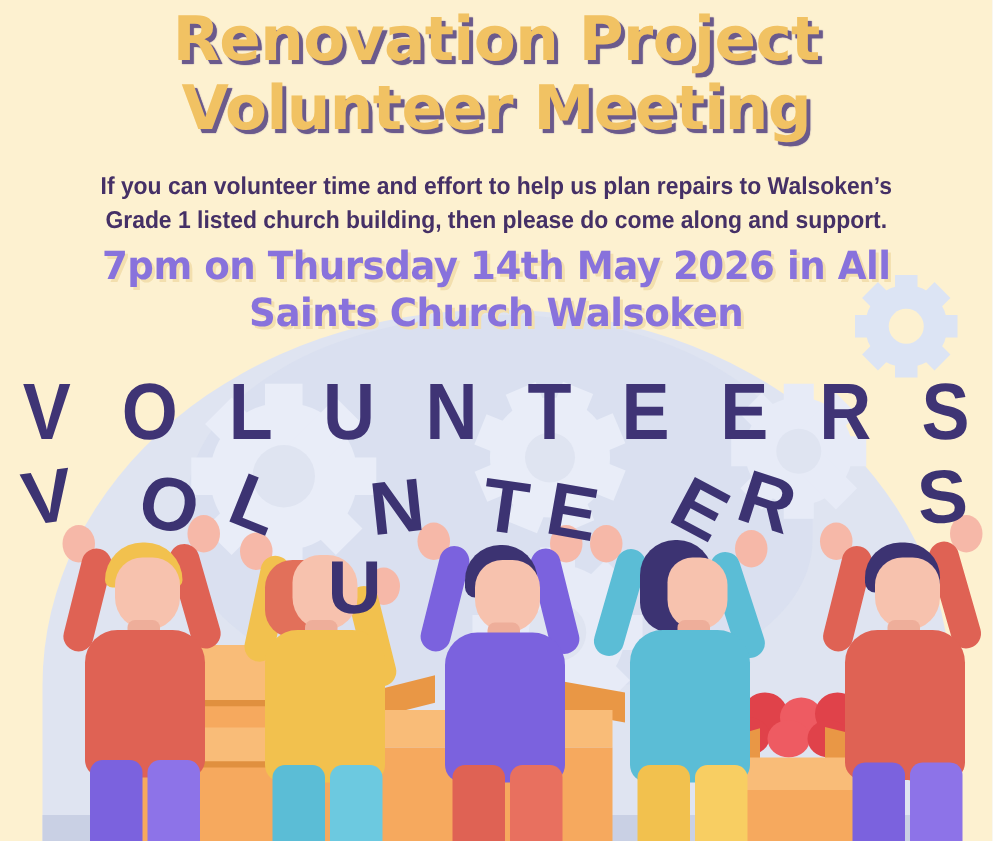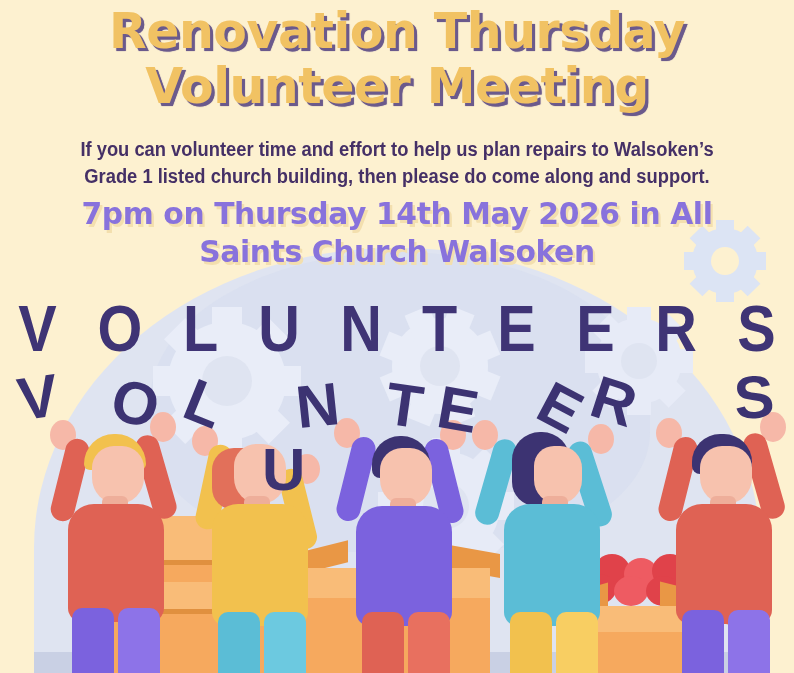--- a/index.html
+++ b/index.html
@@ -360,20 +360,20 @@
     <span>L</span>
     <span>U</span>
     <span>N</span>
     <span>T</span>
     <span>E</span>
     <span>E</span>
     <span>R</span>
     <span>S</span>
   </div>
 
-  <div class="headline">Renovation Thursday
+  <div class="headline">Renovation Project
 Volunteer Meeting</div>
   <div class="subtitle">If you can volunteer time and effort to help us plan repairs to Walsoken’s
 Grade 1 listed church building, then please do come along and support.</div>
   <div class="datetime">7pm on Thursday 14th May 2026 in All
 Saints Church Walsoken</div>
 
 </div>
 
 </body></html>

